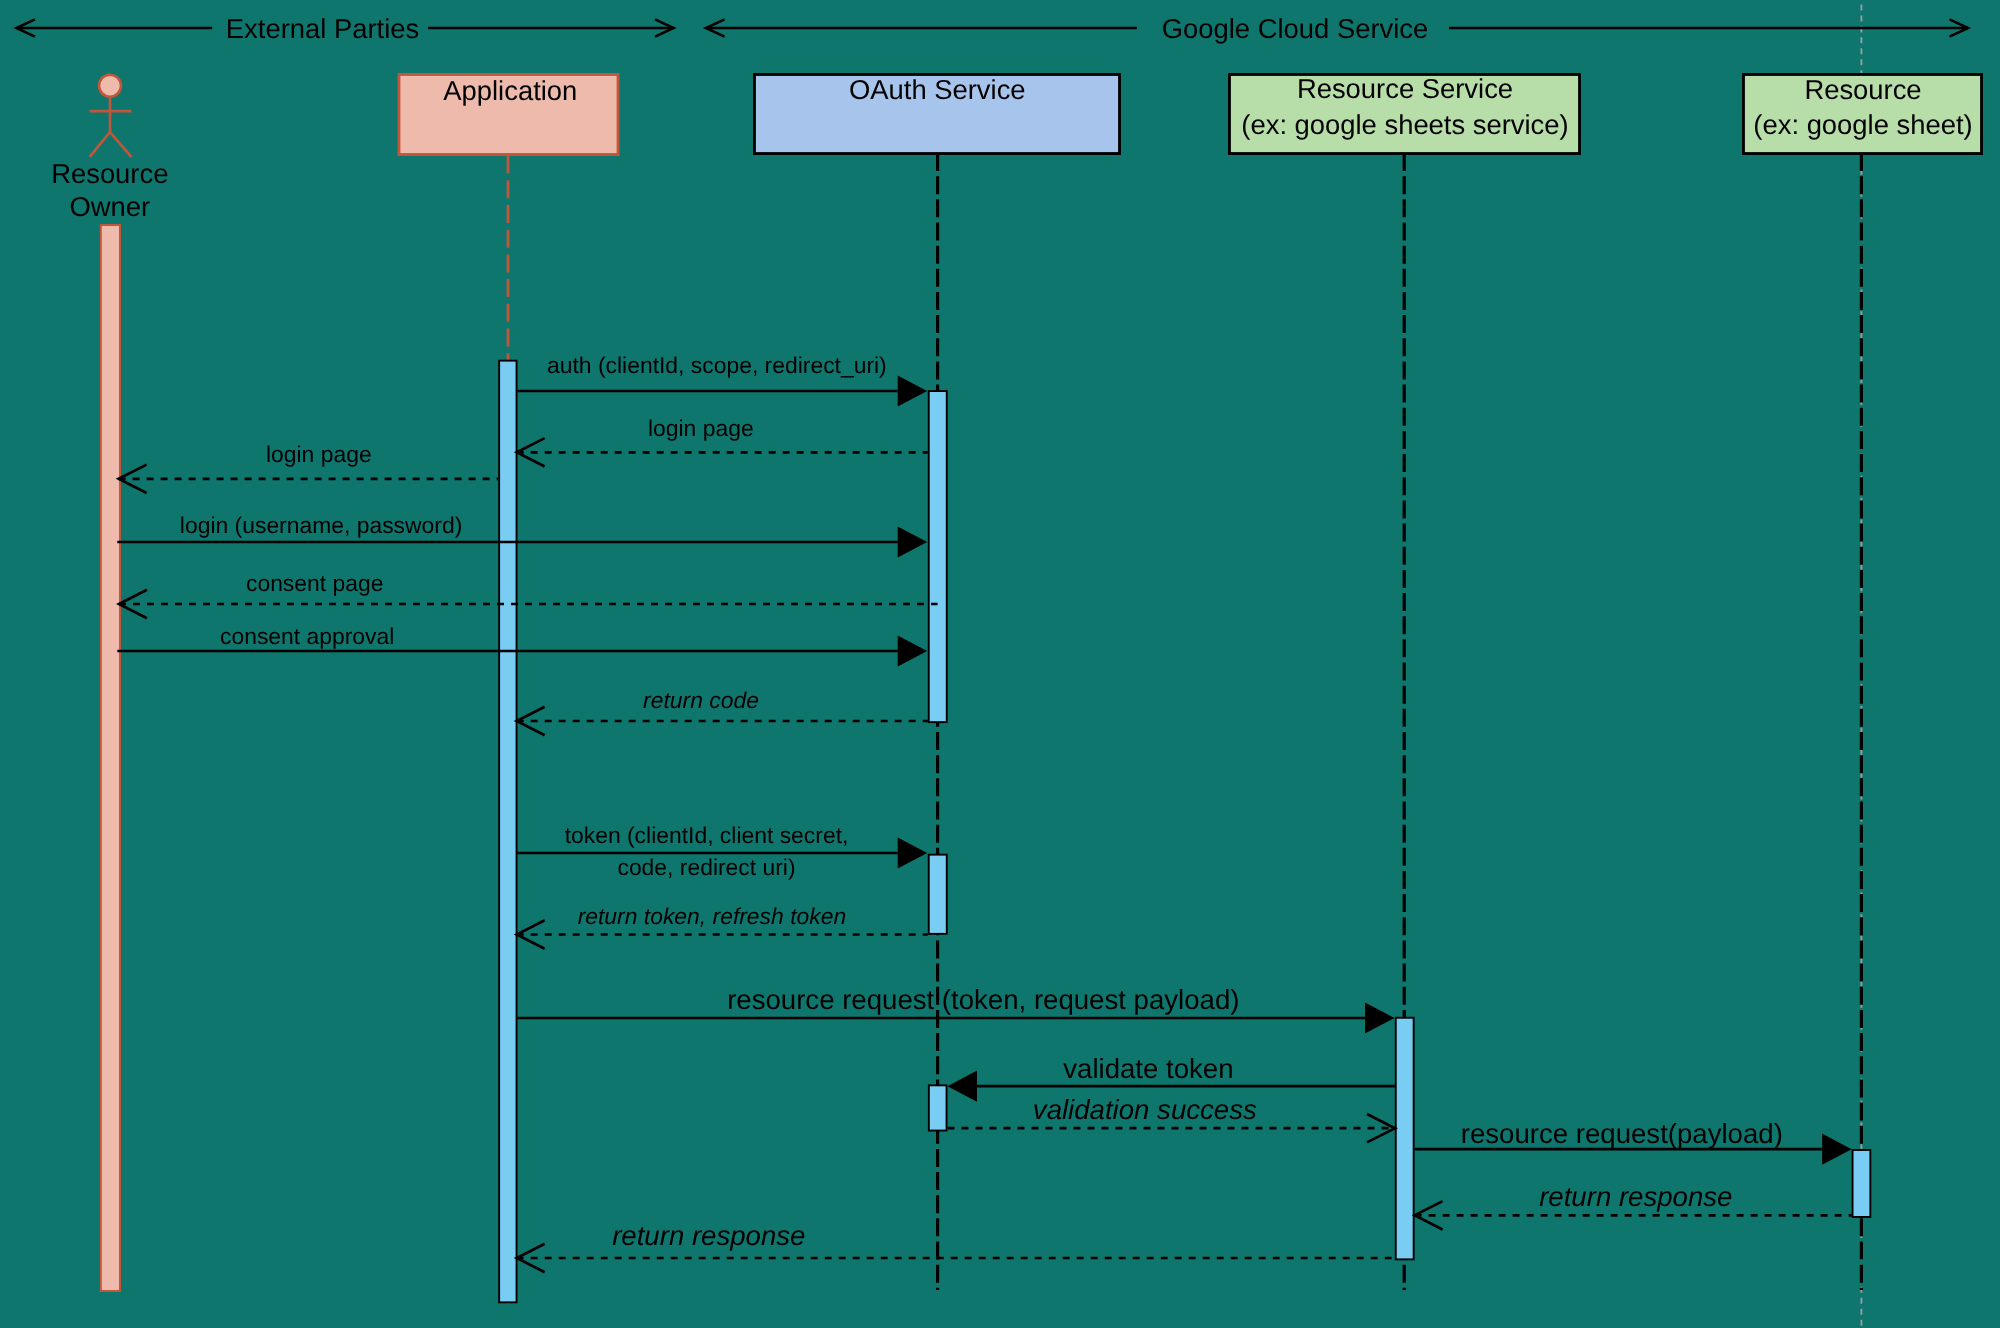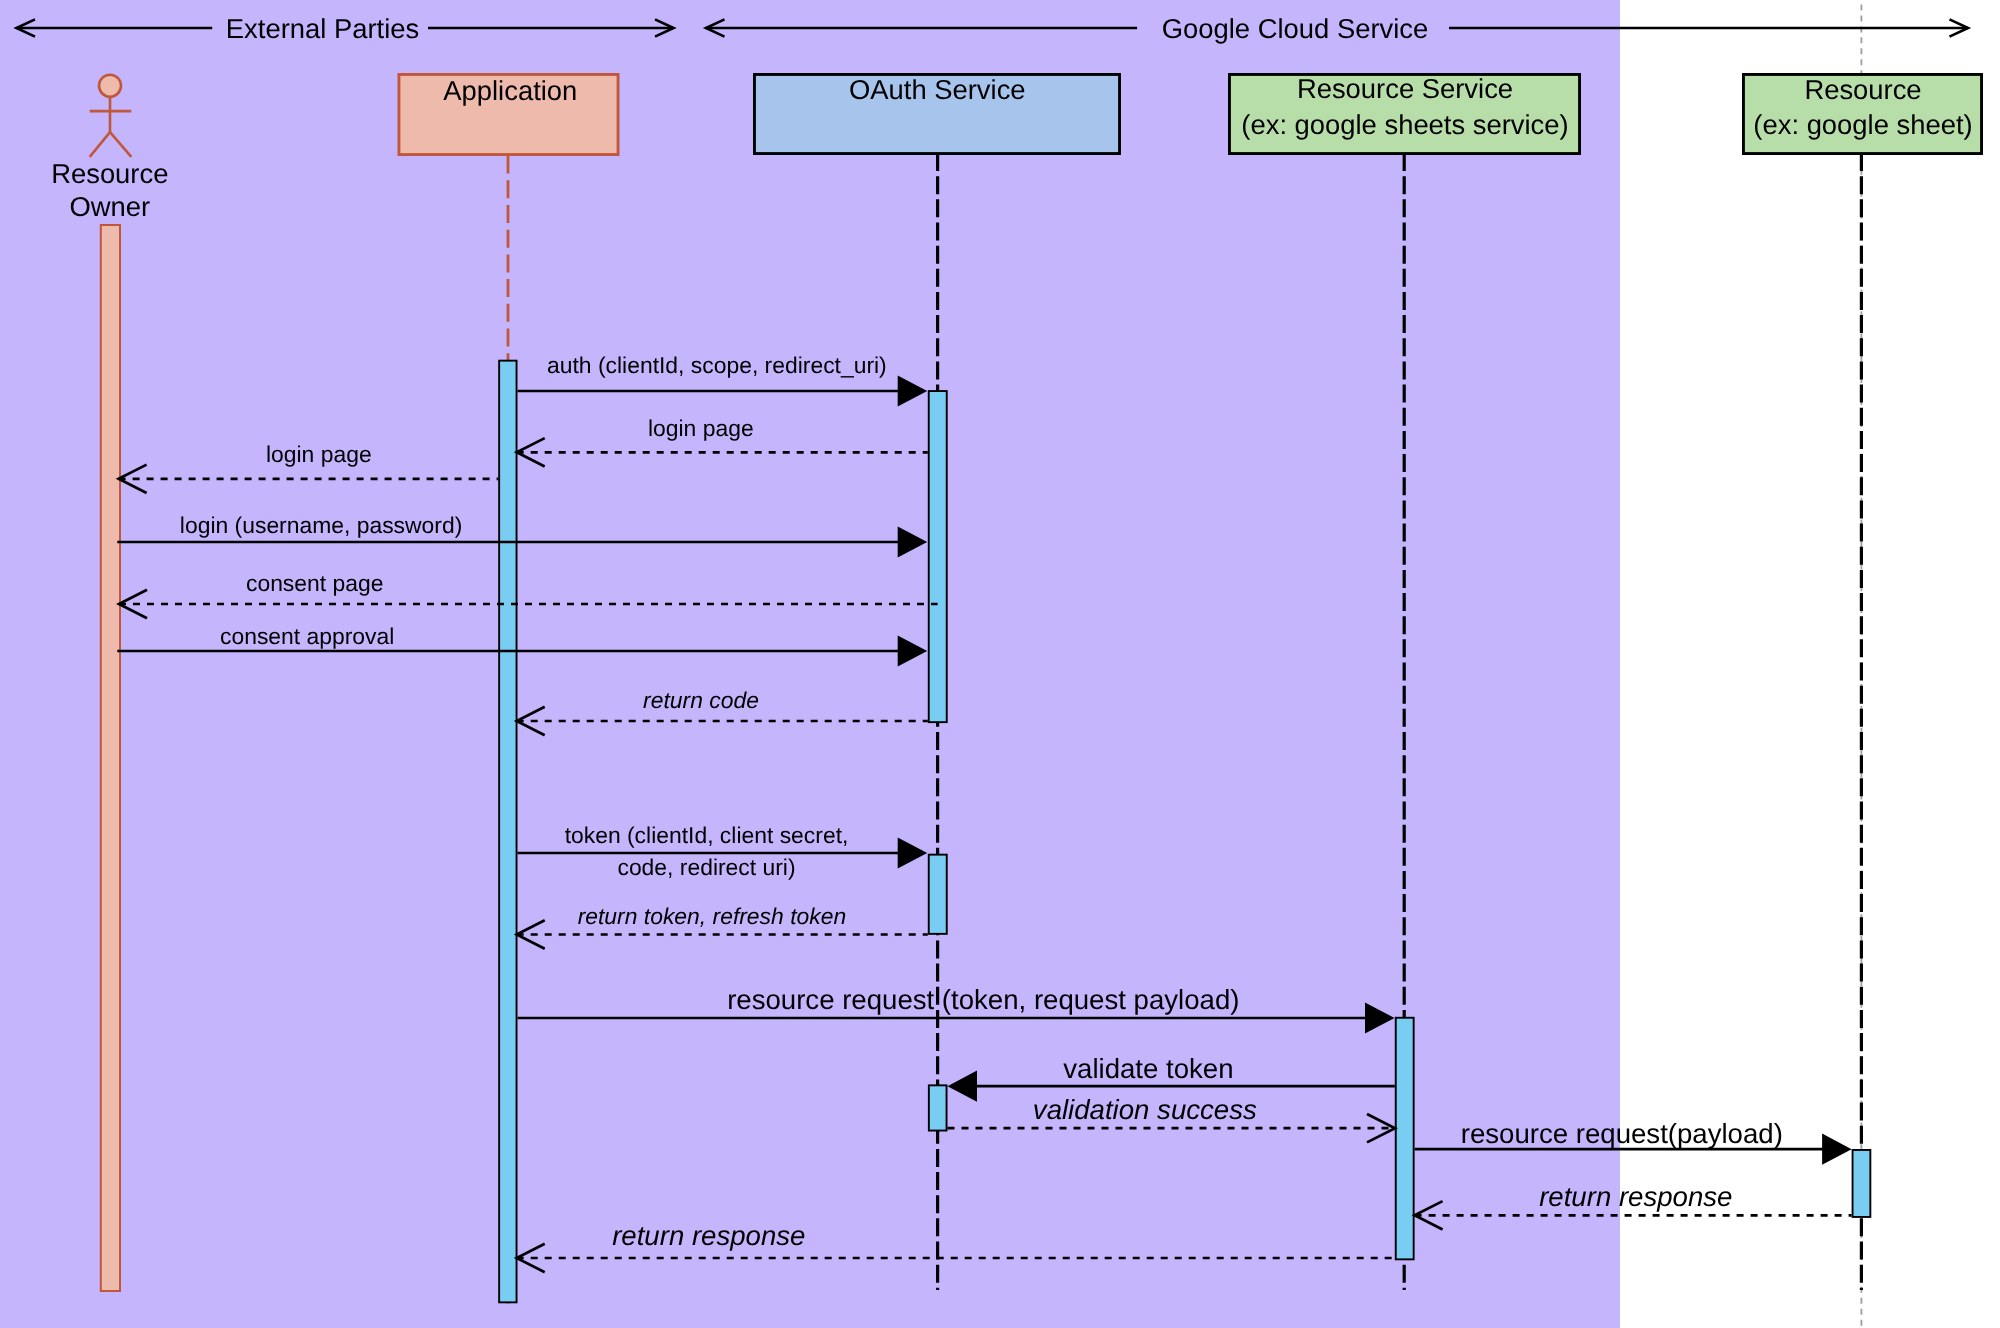--- a/index.html
+++ b/index.html
@@ -1,20 +1,20 @@
 <!DOCTYPE html>
 <html><head>
 <meta charset="utf-8">
 <title>OAuth Sequence Diagram</title>
 <style>
   html,body{margin:0;padding:0;background:#ffffff;}
   body{width:2000px;height:1328px;overflow:hidden;
        font-family:"Liberation Sans",sans-serif;
        -webkit-font-smoothing:antialiased;text-rendering:geometricPrecision;}
-  #stage{position:relative;width:1620px;height:1328px;background:#c4b5fd;
+  #stage{position:relative;width:2000px;height:1328px;background:#0f766e;
          transform:translateZ(0);will-change:transform;}
   svg{display:block;}
   text{font-family:"Liberation Sans",sans-serif;fill:#000;white-space:pre;
         -webkit-font-smoothing:antialiased;text-rendering:geometricPrecision;}
 </style>
 </head>
 <body>
 
 <div id="stage">
   <svg id="svg" width="2000" height="1328" viewBox="0 0 2000 1328" xmlns="http://www.w3.org/2000/svg">

